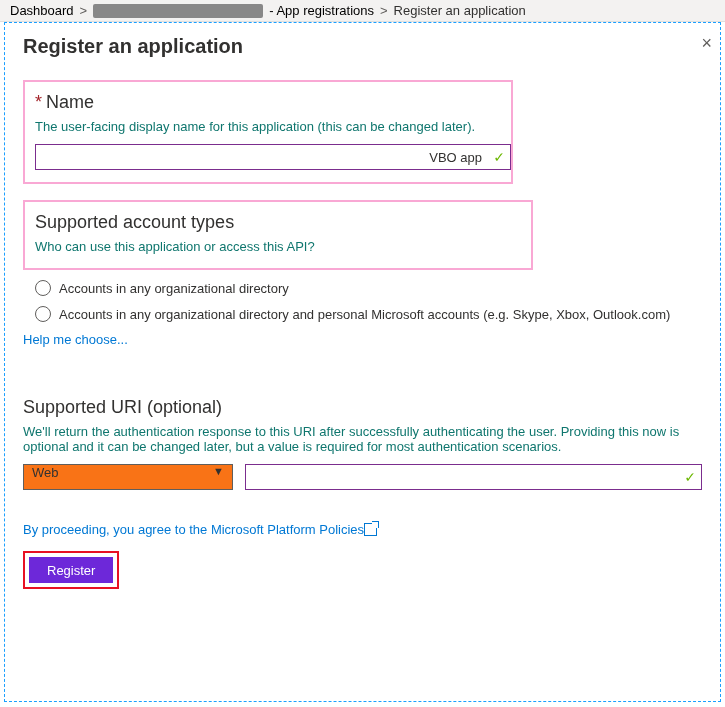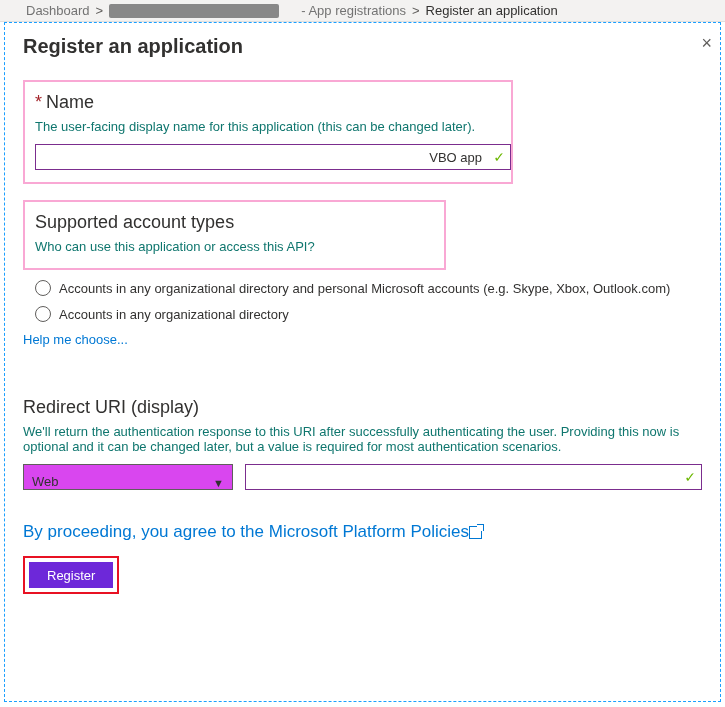--- a/index.html
+++ b/index.html
@@ -14,21 +14,21 @@
       background: #f3f2f1;
       padding: 4px 10px;
       font-size: 13px;
       color: #323130;
       display: flex;
       align-items: center;
       gap: 6px;
       height: 22px;
       border-bottom: 1px solid #e1dfdd;
     }
-    .breadcrumb a { color: #737373; text-decoration: none; margin-left: 16px; }
+    .breadcrumb a { color: #000000; text-decoration: none; }
     .breadcrumb .sep { color: #605e5c; }
     .redacted { background:#888; color:#888; display:inline-block; height:14px; border-radius:2px; }
     .redacted.r1 { width:170px; }
     .redacted.r2 { width:165px; height:13px; }
     .panel {
       border: 1px dashed #1a9fff;
       margin: 0 4px 4px 4px;
       position: relative;
       padding: 0 18px 18px 18px;
       min-height: 680px;
@@ -97,38 +97,38 @@
       content:""; width:8px; height:8px; border-radius:50%; background:#0078d4;
     }
     .link { color:#0078d4; text-decoration:none; font-size:13px; }
     .help-link { display:inline-block; }
     .redirect-row {
       display:flex; gap:12px; align-items:stretch;
     }
     .select {
       width: 210px; height:26px;
       border:1px solid #605e5c;
-      display:flex; align-items:flex-end; justify-content:space-between;
+      display:flex; align-items:flex-start; justify-content:space-between;
       padding: 0 8px;
       font-size:13px;
-      background:#d946ef;
+      background:#f97316;
     }
     .select .chev { font-size:11px; color:#323130; }
     .uri-input-wrap { position:relative; flex:1; }
     .uri-input {
       width:100%; height:26px;
       border:1px solid #7b2d8e;
       padding: 0 28px 0 8px;
       font-size:13px;
       background:#fff;
       outline:none;
     }
     .agree {
       margin-top: 32px;
-      color:#0078d4; font-size:17px;
+      color:#0078d4; font-size:13px;
       display:flex; align-items:center; 
     }
     .ext-icon {
       display:inline-block; width:13px; height:13px;
       border:1.3px solid #0078d4; position:relative;
     }
     .ext-icon::after{
       content:""; position:absolute; right:-3px; top:-3px;
       width:6px; height:6px; border-top:1.3px solid #0078d4; border-right:1.3px solid #0078d4;
       background:#fff;
@@ -168,37 +168,37 @@
       <span class="required">*</span><span>Name</span>
     </div>
     <div class="hint">The user-facing display name for this application (this can be changed later).</div>
     <div class="name-input-wrap">
       <input class="text-input" type="text" value="VBO app" style="">
       <span class="valid-check">✓</span>
     </div>
   </div>
 
   
-  <div class="redbox" style="width:423px; padding-bottom:4px;">
+  <div class="redbox" style="width:510px; padding-bottom:4px;">
     <div class="section-heading">Supported account types</div>
     <div class="hint">Who can use this application or access this API?</div>
+  </div>
+  <div class="radio-row" style="margin-left:12px;">
+    <span class="radio"></span>
+    <span>Accounts in any organizational directory</span>
   </div>
   <div class="radio-row" style="margin-left:12px;">
     <span class="radio"></span>
     <span>Accounts in any organizational directory and personal Microsoft accounts (e.g. Skype, Xbox, Outlook.com)</span>
   </div>
-  <div class="radio-row" style="margin-left:12px;">
-    <span class="radio"></span>
-    <span>Accounts in any organizational directory</span>
-  </div>
   <a href="#" class="link help-link">Help me choose...</a>
 
   
   <div class="section" style="margin-top:50px;">
-    <div class="section-heading">Redirect URI (display)</div>
+    <div class="section-heading">Supported URI (optional)</div>
     <div class="hint">We'll return the authentication response to this URI after successfully authenticating the user. Providing this now is optional and it can be changed later, but a value is required for most authentication scenarios.</div>
     <div class="redirect-row">
       <div class="select">
         <span>Web</span>
         <span class="chev">▼</span>
       </div>
       <div class="uri-input-wrap">
         <input class="uri-input" type="text" value="" style="">
         <span class="valid-check">✓</span>
       </div>

